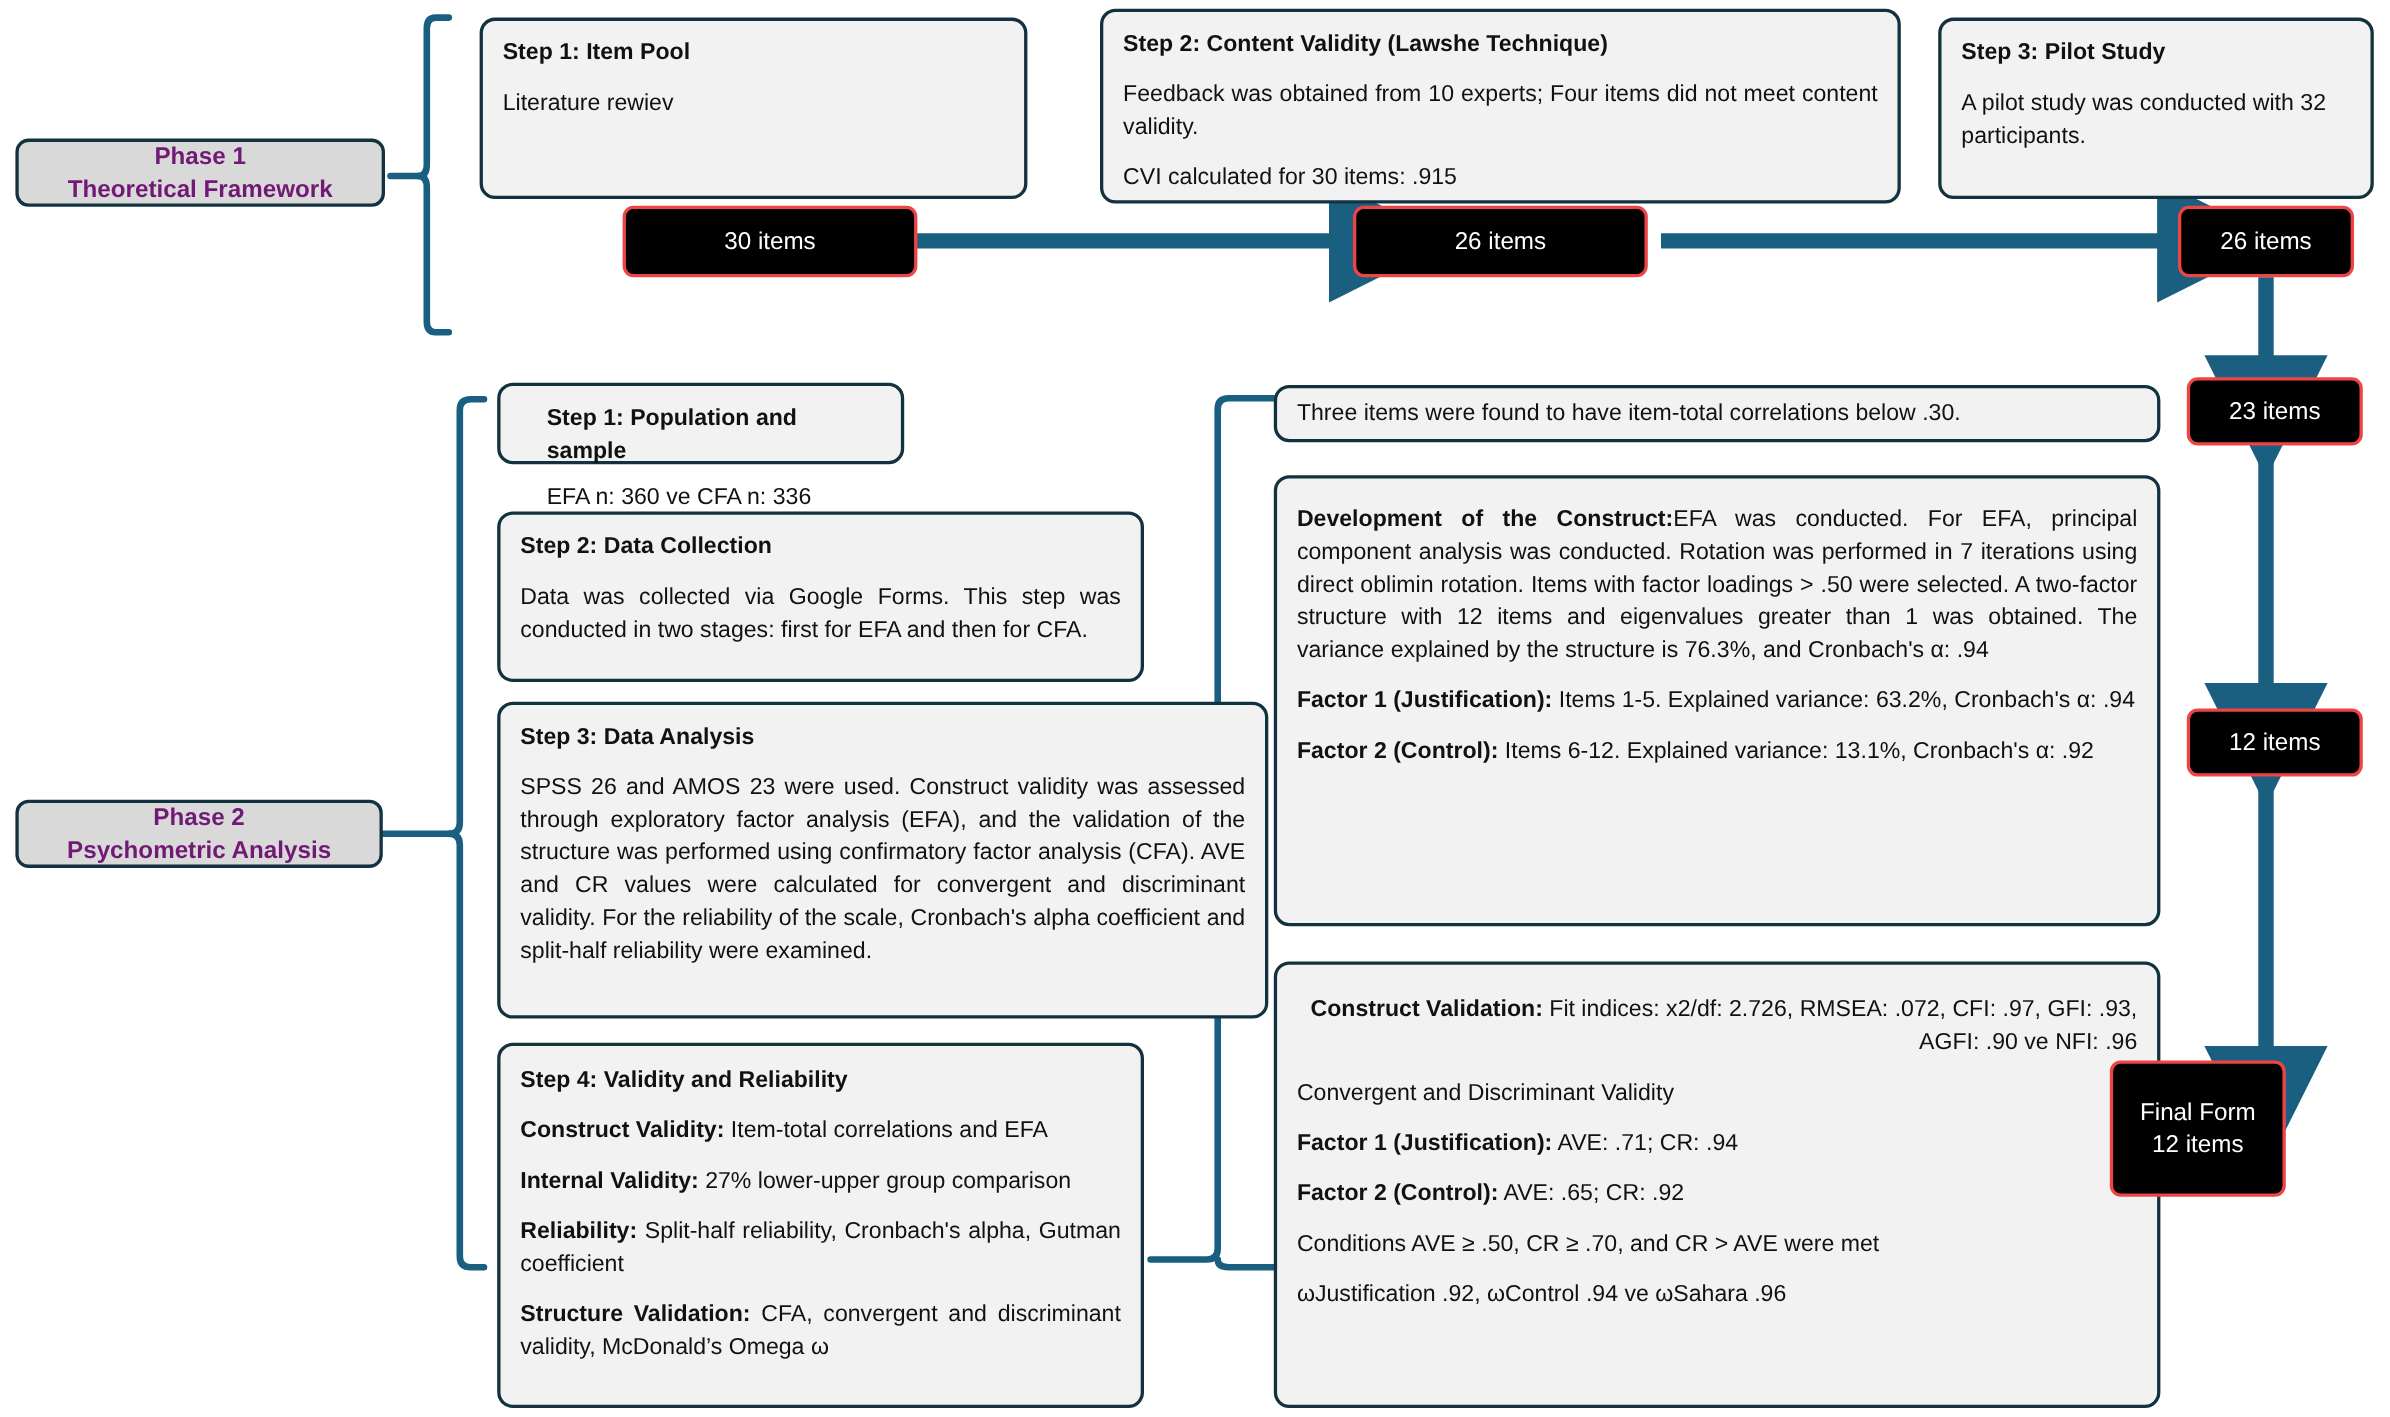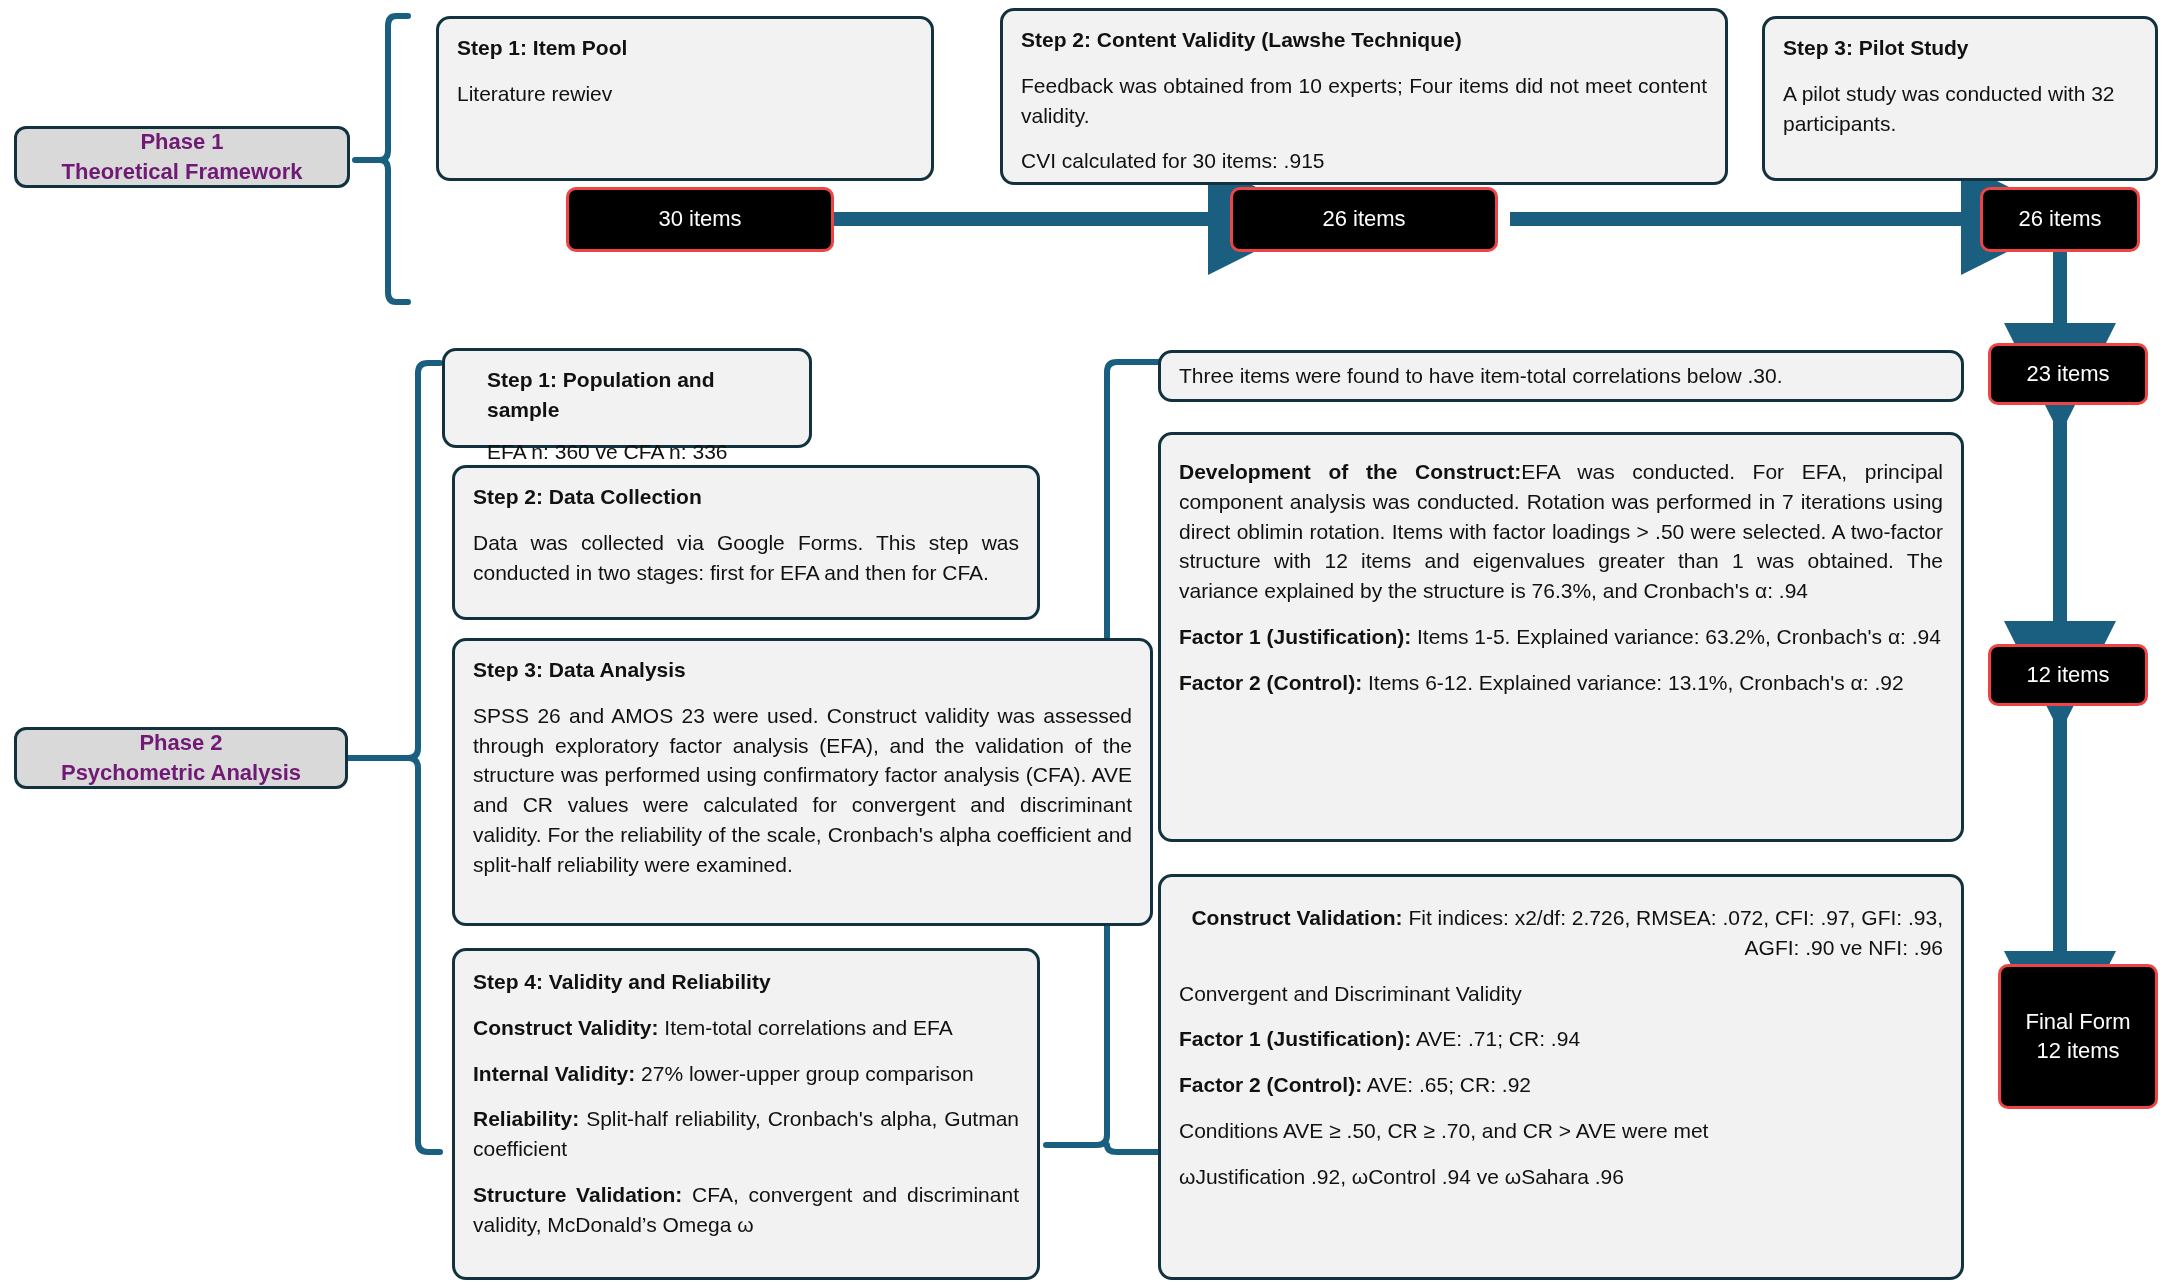--- a/index.html
+++ b/index.html
@@ -172,21 +172,21 @@
 
   <div class="node chip" style="left:1980px; top:187px; width:160px; height:65px;">
     <span>26 items</span>
   </div>
 
   <div class="node phase" style="left:14px; top:727px; width:334px; height:62px;">
     <span>Phase 2</span>
     <span>Psychometric Analysis</span>
   </div>
 
-  <div class="node card" style="left:442px; top:348px; width:370px; height:100px;padding-left:42px;">
+  <div class="node card" style="left:452px; top:348px; width:370px; height:74px;padding-left:42px;">
     <span class="title" style="margin-bottom:12px;">Step 1: Population and sample</span>
     <p style="text-align:left;">EFA n: 360 ve CFA n: 336</p>
   </div>
 
   <div class="node card" style="left:452px; top:465px; width:588px; height:155px;">
     <span class="title">Step 2: Data Collection</span>
     <p>Data was collected via Google Forms. This step was conducted in two stages: first for EFA and then for CFA.</p>
   </div>
 
   <div class="node card" style="left:452px; top:638px; width:701px; height:288px;">
@@ -242,18 +242,18 @@
   </div>
 
   <div class="node chip" style="left:1988px; top:343px; width:160px; height:62px;">
     <span>23 items</span>
   </div>
 
   <div class="node chip" style="left:1988px; top:644px; width:160px; height:62px;">
     <span>12 items</span>
   </div>
 
-  <div class="node chip" style="left:1998px; top:964px; width:160px; height:145px;text-align:center;">
+  <div class="node chip" style="left:1918px; top:964px; width:160px; height:124px;text-align:center;">
     <span>Final Form</span>
     <span>12 items</span>
   </div>
 
 </div>
 
 </body></html>

